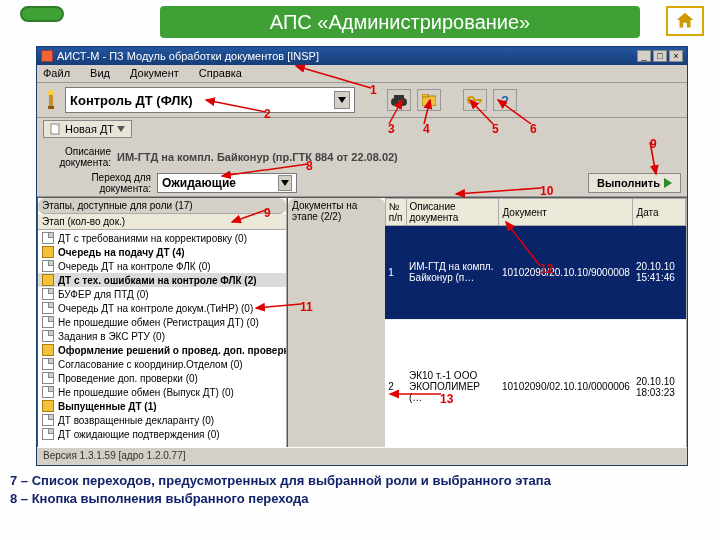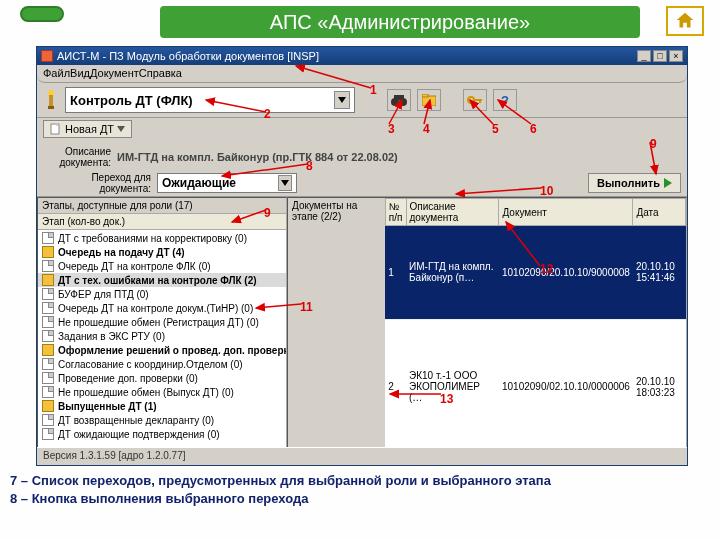--- a/index.html
+++ b/index.html
@@ -12,21 +12,21 @@
   .home-icon-box svg { width:22px; height:22px; fill:#cc9a00; }
   
   
   .app-window { position: absolute; top: 46px; left: 36px; width: 652px; height: 420px; background: #d4d0c8; border: 1px solid #1a3f6e; }
   .app-titlebar { background: linear-gradient(#2456a0,#153d78); color:#fff; height: 18px; display:flex; align-items:center; padding: 0 4px; font-size: 11px; justify-content: space-between; }
   .app-titlebar .ttxt { display:flex; align-items:center; gap:4px;}
   .app-titlebar .ttxt .ico { width:12px; height:12px; background:#e63; border:1px solid #a33; }
   .winbtns { display:flex; gap:2px;}
   .winbtns div { width:14px; height:12px; background:#d4d0c8; border:1px solid #888; font-size:9px; text-align:center; line-height:10px; color:#000;}
   
-  .menubar { background:#d4d0c8; height:18px; display:flex; gap:0; padding: 2px 6px; font-size:11px; color:#000; border-bottom:1px solid #999;border-radius:8px;}
+  .menubar { background:#d4d0c8; height:18px; display:flex; gap:20px; padding: 2px 6px; font-size:11px; color:#000; border-bottom:1px solid #999;}
   .menubar span { text-decoration: underline; text-decoration-color: transparent; }
   
   
   .toolbar { display:flex; align-items:center; padding:4px 6px; gap:6px; background:#d4d0c8; border-bottom:1px solid #999; position:relative; }
   .torch { width:16px; height:20px; }
   .torch svg { width:16px; height:20px; }
   .combo-main { flex: 0 0 290px; height:22px; background:#fff; border:1px solid #7a7a7a; display:flex; align-items:center; padding:12px 4px; font-size:13px; font-weight:bold; }
   .combo-main .arrow { margin-left:auto; width:16px; height:18px; background:#d4d0c8; border:1px solid #888; display:flex; align-items:center; justify-content:center;}
   .tbbtn { width:24px; height:22px; background:#d4d0c8; border:1px solid #999; display:flex; align-items:center; justify-content:center;}
   
@@ -42,21 +42,21 @@
   .transition-row { display:flex; align-items:center; padding:2px 6px; gap:6px;margin-left:40px; }
   .transition-row label { font-size:10px; width:68px; text-align:right;}
   .transition-row .combo { flex: 0 0 140px; height:20px; background:#fff; border:1px solid #7a7a7a; padding:0 4px; font-size:12px; font-weight:bold; display:flex; align-items:center;}
   .transition-row .combo .arrow { margin-left:auto; width:14px; height:16px; background:#d4d0c8; border:1px solid #888; display:flex; align-items:center; justify-content:center;}
   .btn-exec { margin-left:auto; background:#e8e4d8; border:1px solid #888; padding:3px 8px; font-size:11px; font-weight:bold; display:flex; align-items:center; gap:4px;}
   
   
   .panes { display:flex; height: calc(100% - 158px); border-top:1px solid #999;}
   .pane-left { width: 250px; border:1px inset #aaa; background:#fff; display:flex; flex-direction:column;}
   .pane-right { flex:1; border:1px inset #aaa; background:#fff; display:flex; flex-direction:row;}
-  .pane-header { background:#d4d0c8; font-size:10px; padding:2px 4px; border-bottom:1px solid #aaa;}
+  .pane-header { background:#d4d0c8; font-size:10px; padding:2px 4px; border-bottom:1px solid #aaa;border-radius:7px;}
   .pane-left .colhead { background:#ece9d8; border-bottom:1px solid #aaa; padding:2px 4px; font-size:10px;}
   
   .tree { overflow-y:auto; flex:1; padding:1px 0;}
   .tree .item { display:flex; align-items:center; gap:4px; padding:1px 4px; font-size:10px; color:#000; white-space:nowrap;}
   .tree .item.bold { font-weight:bold; }
   .tree .item.selected { background:#dadada; }
   .tree .item .ico { width:12px; height:12px; flex-shrink:0;}
   .ico-folder { background:#f3c23a; border:1px solid #a87f10; }
   .ico-page { background:#fff; border:1px solid #888; position:relative;}
   .ico-page::after { content:''; position:absolute; top:0; right:0; width:4px; height:4px; background:#ccc; border-left:1px solid #888; border-bottom:1px solid #888;}

